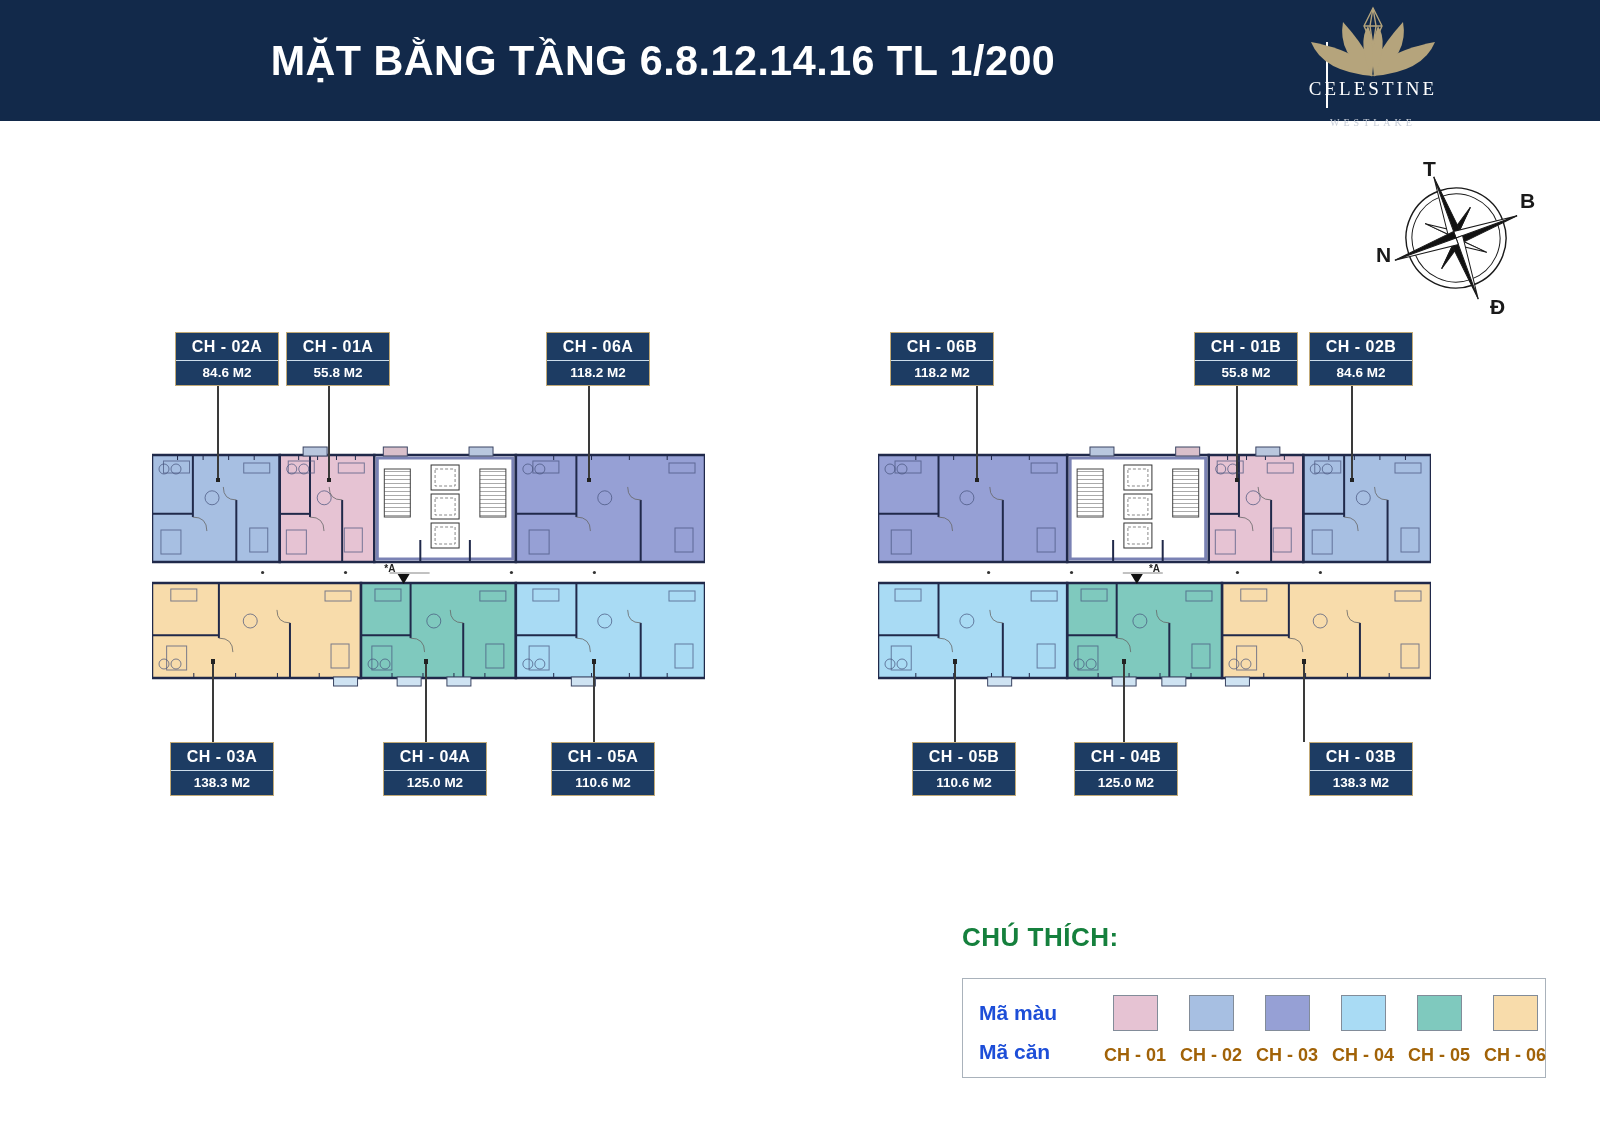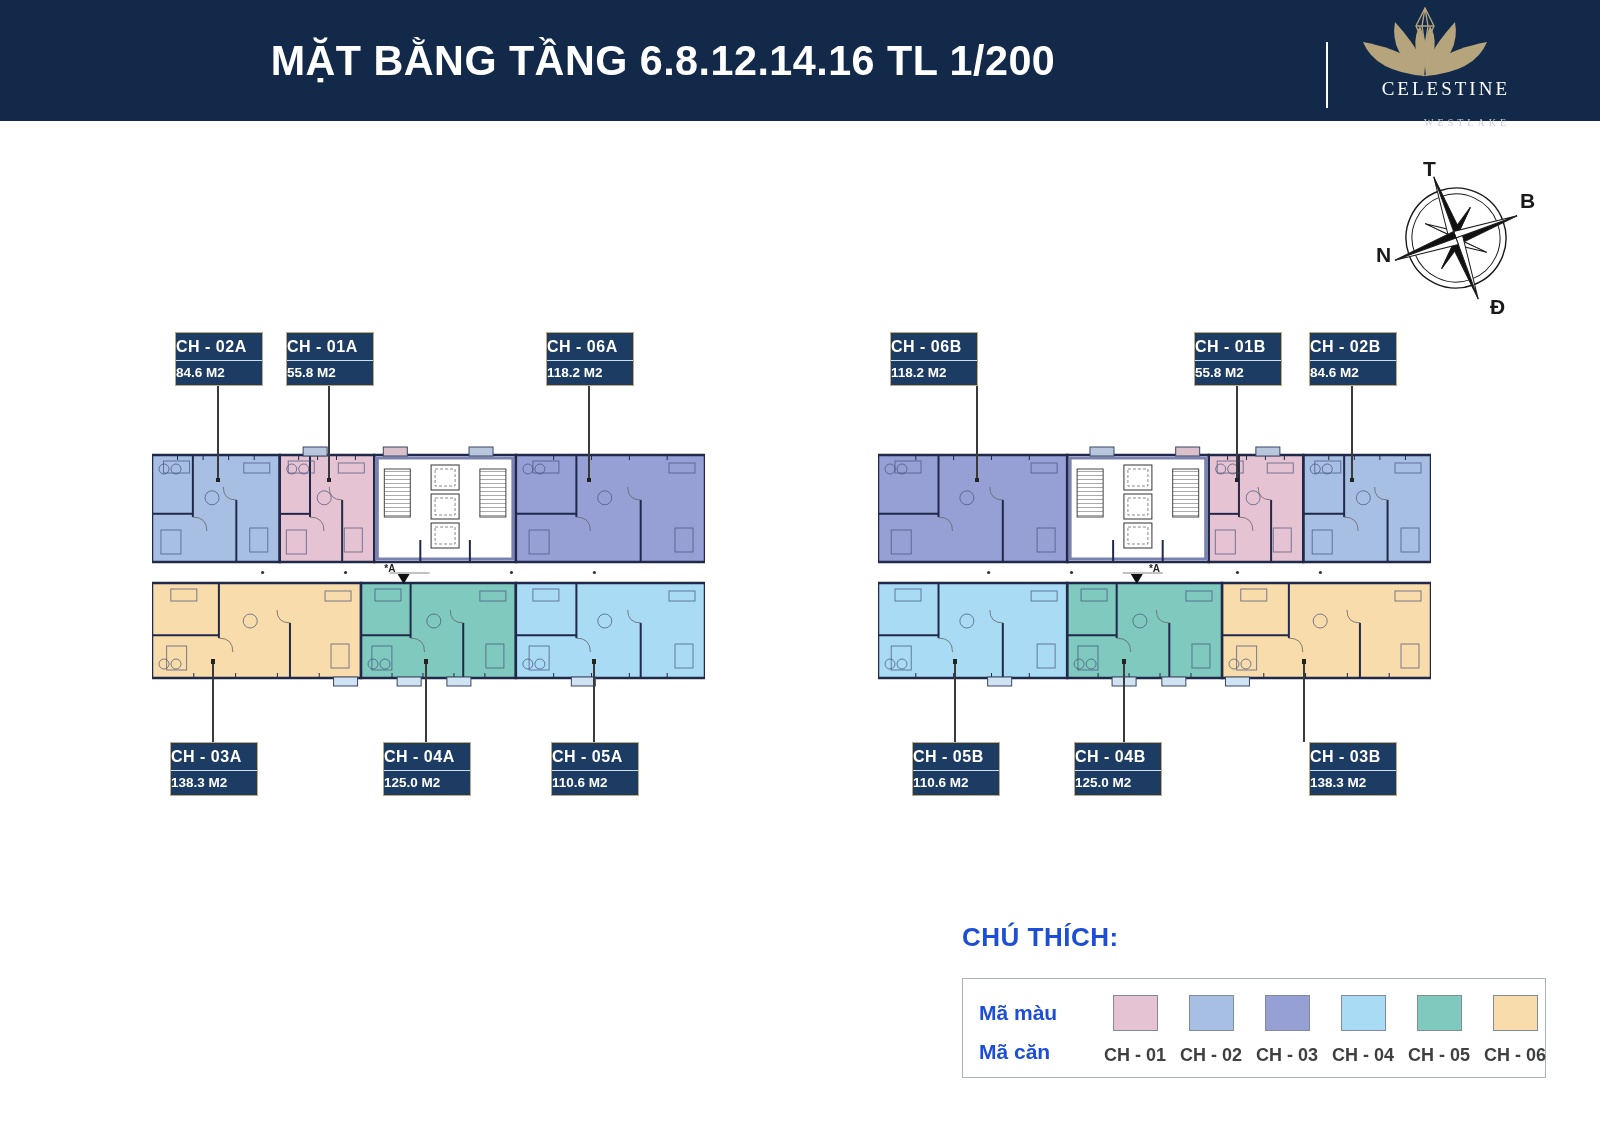--- a/index.html
+++ b/index.html
@@ -5,21 +5,21 @@
   html,body{margin:0;padding:0;background:#e8e8e8;}
   #stage{position:relative;width:1600px;height:1131px;background:#ffffff;overflow:hidden;
          font-family:"Liberation Sans",sans-serif;}
 
   
   #header{position:absolute;left:0;top:0;width:1600px;height:121px;background:#12294a;}
   #page-title{position:absolute;left:0;top:0;width:1326px;height:121px;display:flex;
       align-items:center;justify-content:center;color:#fff;font-size:43px;font-weight:bold;
       letter-spacing:.5px;transform:scaleX(.96);white-space:nowrap;}
   #header-divider{position:absolute;left:1326px;top:42px;width:2px;height:66px;background:#fdfdfd;}
-  #brand{position:absolute;left:1340px;top:4px;width:170px;height:114px;text-align:right;color:#fff;}
+  #brand{position:absolute;left:1288px;top:4px;width:170px;height:114px;text-align:center;color:#fff;}
   #brand .lotus{display:block;margin:2px auto 0;}
   #brand .bname{font-family:"Liberation Serif",serif;font-size:19px;letter-spacing:3px;margin-top:0px;}
   #brand .bsub{font-family:"Liberation Serif",serif;font-size:10px;letter-spacing:4px;color:#c9cfda;margin-top:17px;}
 
   
   #compass{position:absolute;left:1368px;top:146px;}
   #compass text{font-family:"Liberation Sans",sans-serif;font-size:21px;font-weight:bold;fill:#1a1a1a;}
 
   
   #plans svg.block{position:absolute;}
@@ -29,38 +29,38 @@
   .arc{stroke:#666;fill:none;stroke-width:.8;}
   .tick{stroke:#20294a;stroke-width:1;}
   .coreframe{fill:none;stroke:#7a82b4;stroke-width:3;}
   .lift{fill:#fff;stroke:#333;stroke-width:1;}
   .liftin{fill:none;stroke:#555;stroke-width:.7;stroke-dasharray:3 2;}
   .stair{fill:url(#hatch);stroke:#444;stroke-width:1;}
   .cdot{fill:#333;}
   .amark{font-size:10px;fill:#222;font-weight:bold;}
 
   
-  .ulabel{position:absolute;width:88px;background:#1d3c63;border:1.5px solid #c2aa77;
-      color:#fff;text-align:left;font-weight:bold;z-index:3;box-sizing:border-box;}
+  .ulabel{position:absolute;width:104px;background:#1d3c63;border:1.5px solid #c2aa77;
+      color:#fff;text-align:center;font-weight:bold;z-index:3;box-sizing:border-box;}
   .ucode{font-size:16px;padding:5px 0 4px;letter-spacing:.5px;white-space:nowrap;}
   .uarea{font-size:13.5px;padding:4px 0 5px;border-top:1.5px solid #cdddeb;white-space:nowrap;}
   .leader{position:absolute;width:1.5px;background:#3a3a3a;z-index:2;}
   .leader.from-top::after{content:'';position:absolute;bottom:-3px;left:-1.5px;width:4.5px;height:4.5px;background:#222;}
   .leader.from-bottom::after{content:'';position:absolute;top:-3px;left:-1.5px;width:4.5px;height:4.5px;background:#222;}
 
   
   #legend-heading{position:absolute;left:962px;top:922px;font-size:26px;font-weight:bold;
-      color:#1d4ed8;letter-spacing:.5px;}
+      color:#15803d;letter-spacing:.5px;}
   #legend-box{position:absolute;left:962px;top:978px;width:584px;height:100px;
       border:1px solid #a9b2bb;background:#fff;box-sizing:border-box;}
   .legend-grid{display:grid;grid-template-columns:118px repeat(6,76px);padding:10px 0 0 16px;}
   .lg-rowlabel{font-size:21px;font-weight:bold;color:#1d4ed8;align-self:center;}
   .lg-swatchcell{display:flex;align-items:center;justify-content:center;height:48px;}
   .lg-swatch{width:45px;height:36px;border:1px solid #828c99;box-sizing:border-box;}
-  .lg-code{font-size:18px;font-weight:bold;color:#404040;text-align:center;padding-top:8px;white-space:nowrap;}
+  .lg-code{font-size:18px;font-weight:bold;color:#a16207;text-align:center;padding-top:8px;white-space:nowrap;}
 </style>
 </head>
 <body>
 
 <div id="stage">
 
   <div id="header">
     <div id="page-title">MẶT BẰNG TẦNG 6.8.12.14.16 TL 1/200</div>
     <div id="header-divider"></div>
     <div id="brand">

